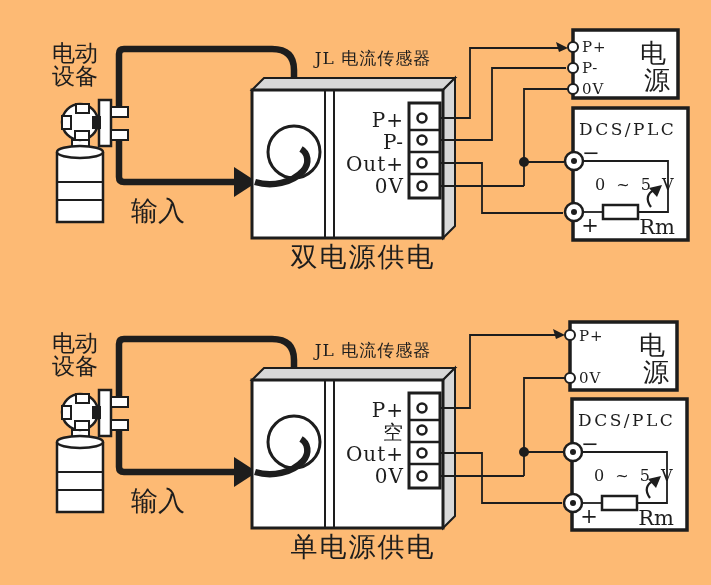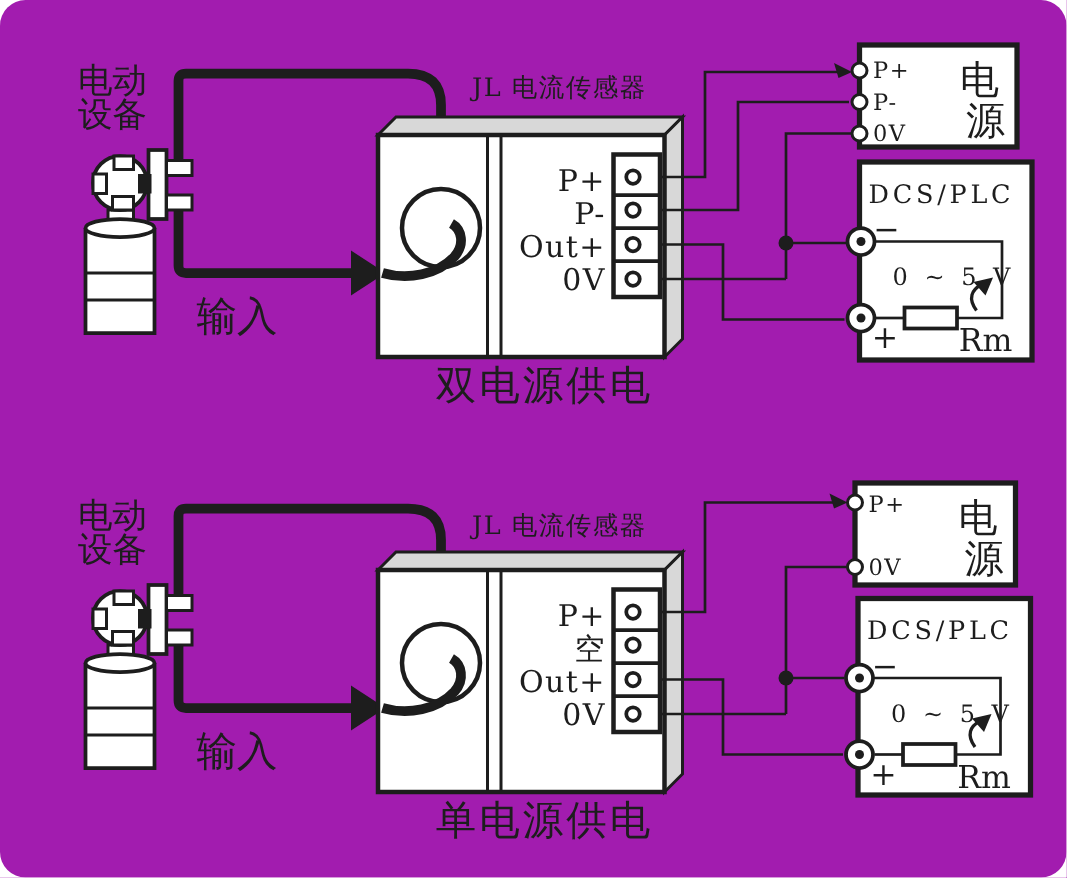--- a/index.html
+++ b/index.html
@@ -1,17 +1,17 @@
 <!DOCTYPE html>
 <html><head>
 <meta charset="utf-8">
 <style>
   html,body{margin:0;padding:0;background:#fff;}
-  .page{position:relative;width:711px;height:585px;background:#a21caf;overflow:hidden;
-        font-family:"DejaVu Serif", serif;border-radius:17px;}
+  .page{position:relative;width:711px;height:585px;background:#fdba74;overflow:hidden;
+        font-family:"DejaVu Serif", serif;}
   svg text{fill:#1d1d1d;}
   .cjk-lbl{font-size:23px;}
   .cjk-input{font-size:27px;}
   .cjk-caption{font-size:27px;letter-spacing:2px;}
   .sensor-title{font-size:17px;letter-spacing:1px;}
   .term-lbl{font-size:20px;letter-spacing:1px;}
   .pwr-term-lbl{font-size:15px;letter-spacing:1px;}
   .pwr-name{font-size:26px;}
   .dcs-title{font-size:17px;letter-spacing:2.5px;}
   .range-lbl{font-size:16px;letter-spacing:3px;}

